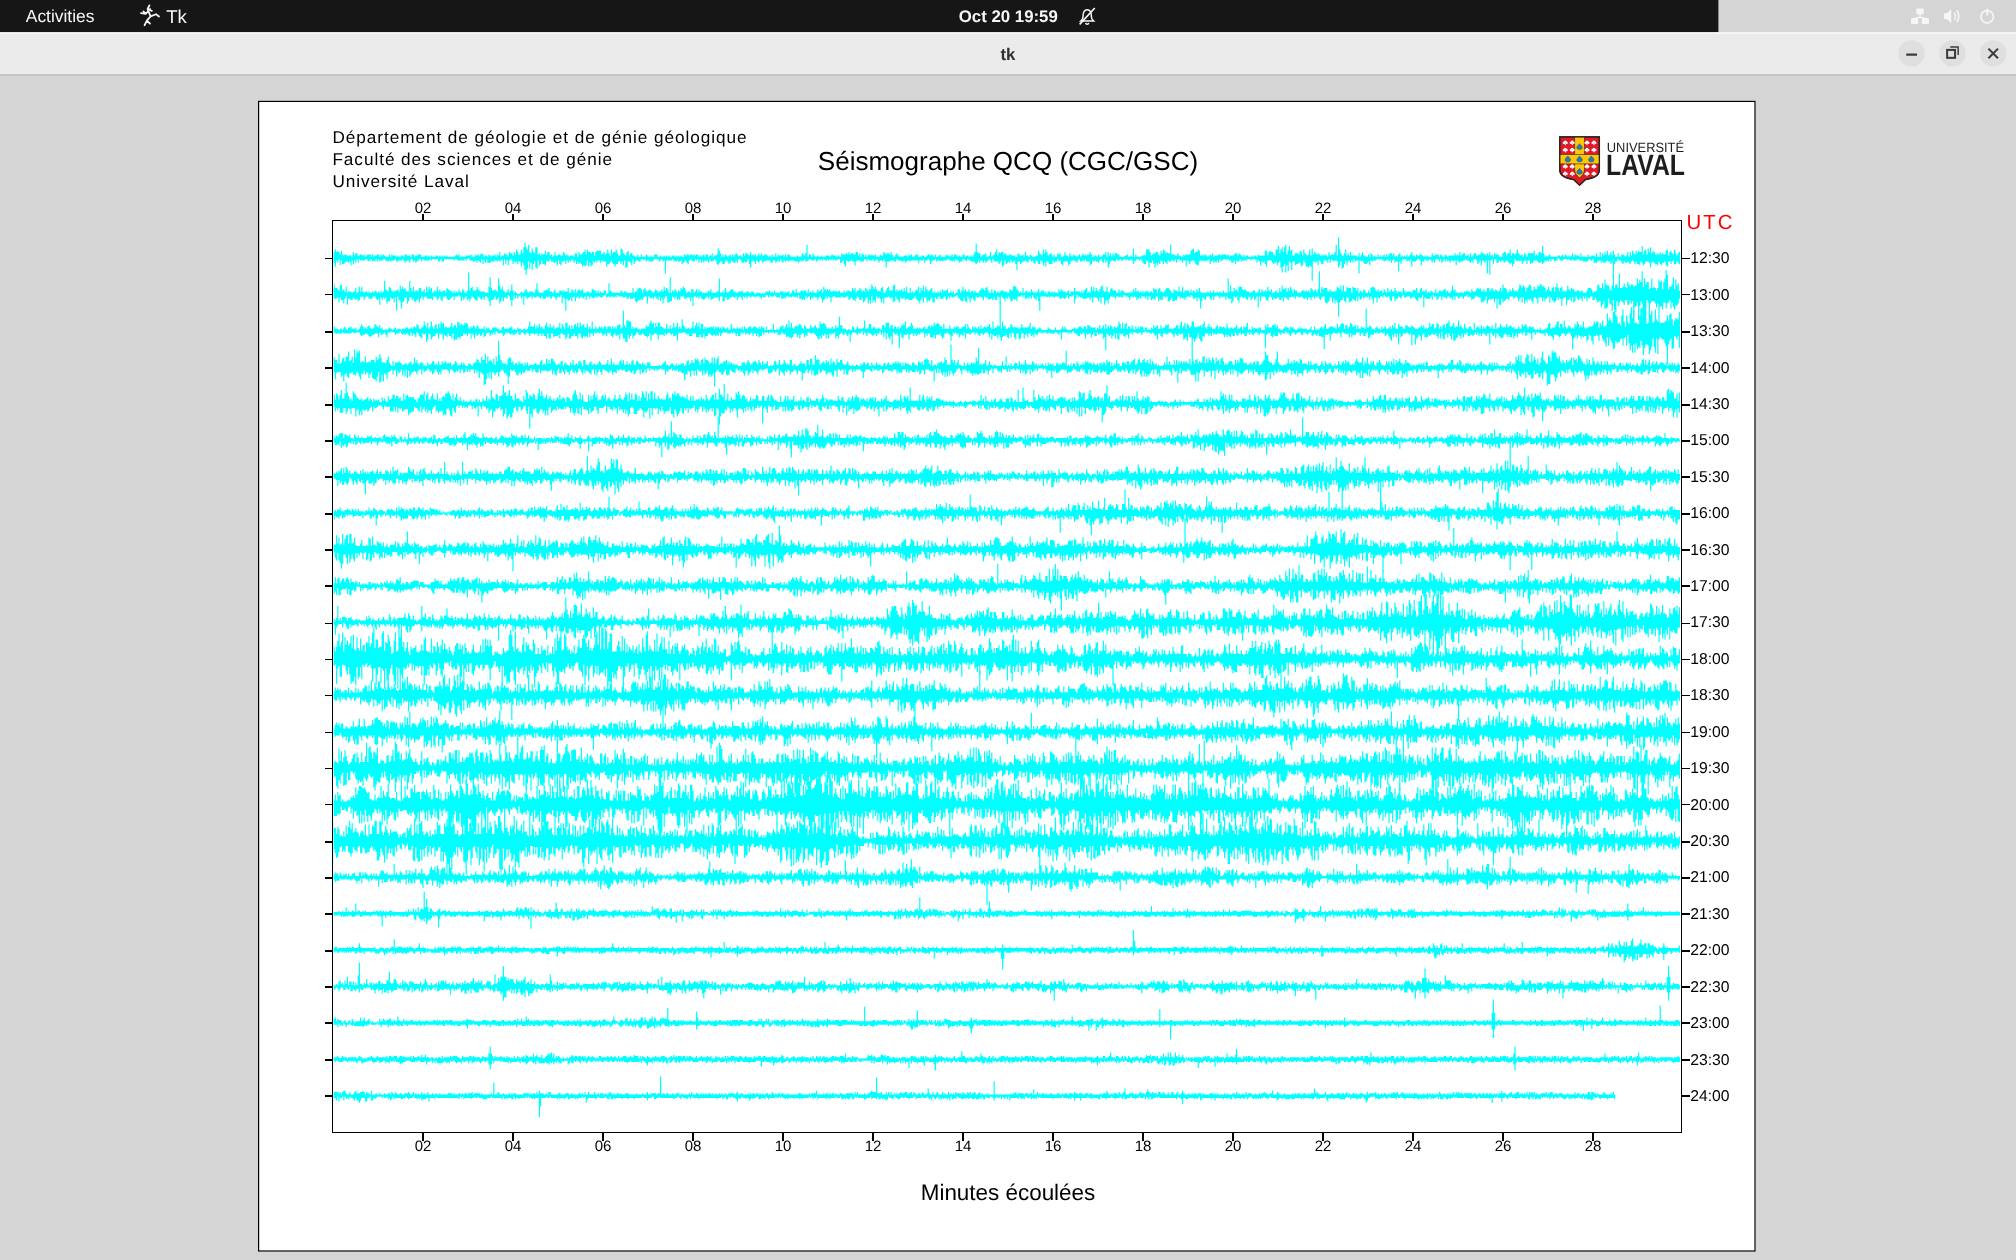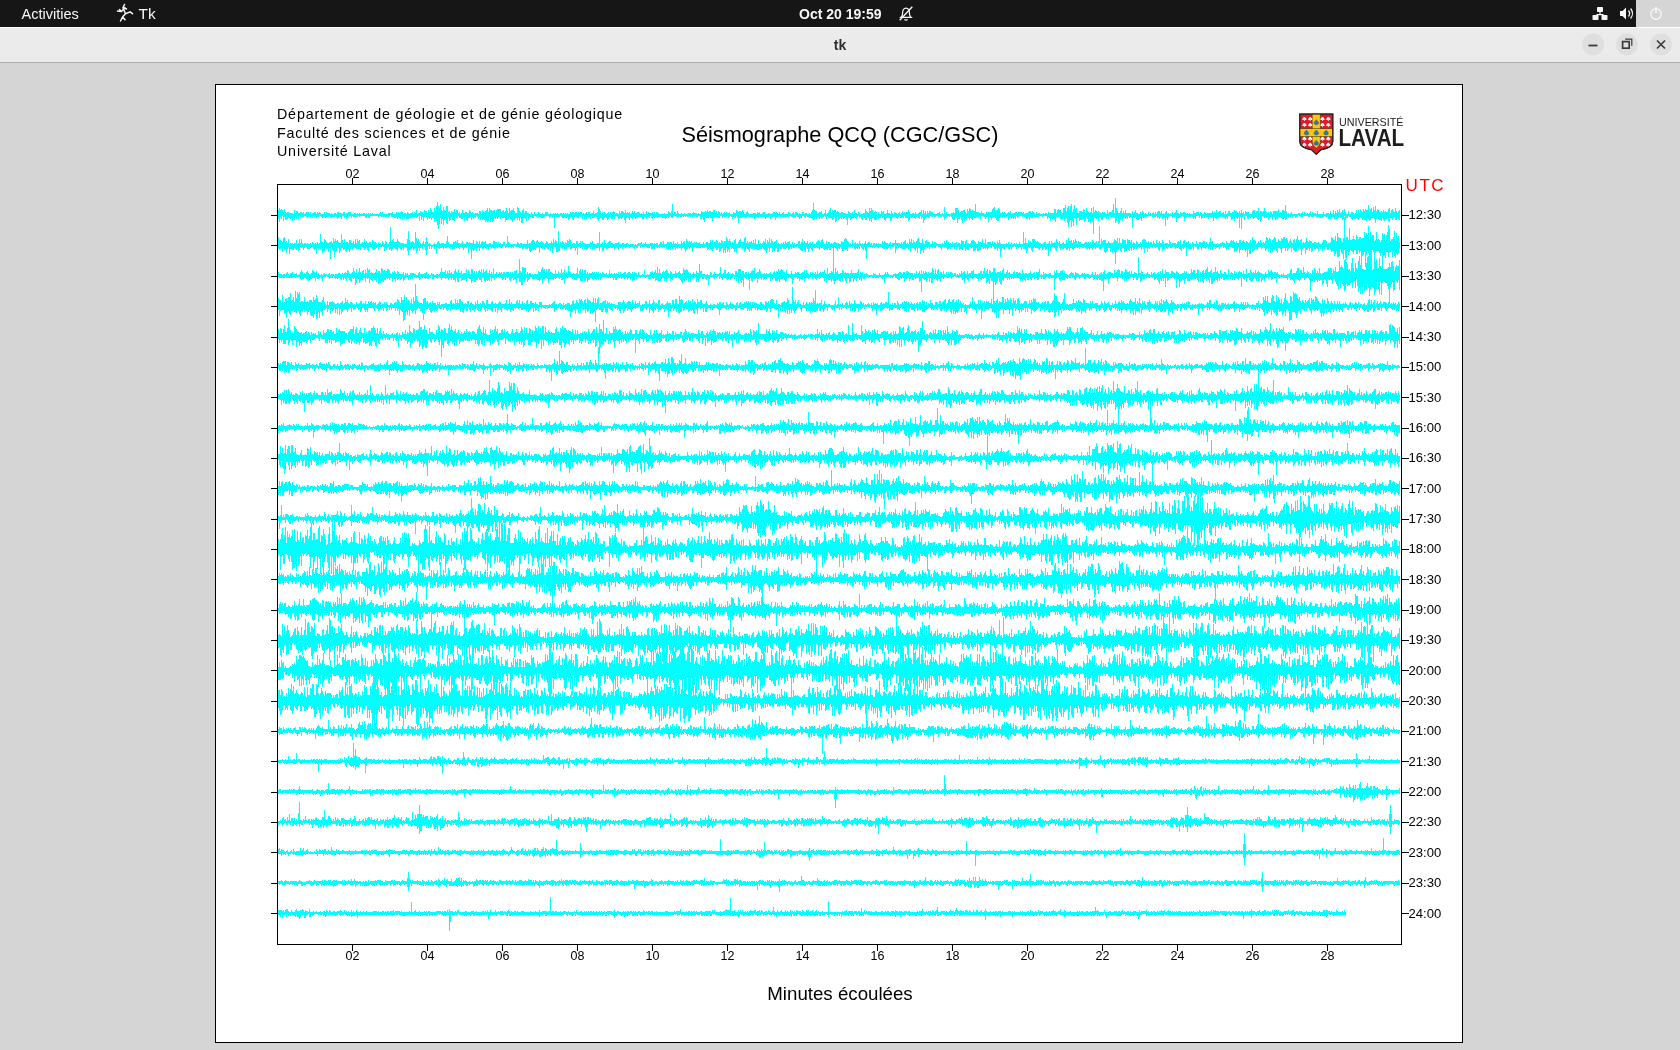--- a/index.html
+++ b/index.html
@@ -1,14 +1,14 @@
 <!DOCTYPE html>
 <html><head><meta charset="utf-8"><style>
 html,body{margin:0;padding:0;width:1680px;height:1050px;overflow:hidden;background:#d5d5d5;font-family:"Liberation Sans",sans-serif}
-#topbar{position:absolute;left:0;top:0;width:1636px;height:27px;background:#161616}
+#topbar{position:absolute;left:0;top:0;width:1432px;height:27px;background:#161616}
 #titlebar{position:absolute;left:0;top:27px;width:1680px;height:36px;background:#ebebeb;border-top:1px solid #fff;border-bottom:1px solid #aeaeae;box-sizing:border-box}
 #titlebar .t{position:absolute;left:0;top:9px;width:100%;text-align:center;font-weight:bold;font-size:14px;color:#2f2f2f}
 #content{position:absolute;left:0;top:64px;width:1680px;height:986px;background:#d5d5d5}
 #canvas{position:absolute;left:215px;top:84px;width:1246px;height:957px;background:#fff;border:1px solid #000}
 svg text{font-family:"Liberation Sans",sans-serif}
 </style></head>
 <body>
 <div id="topbar">
     <svg width="1680" height="27" style="position:absolute;left:0;top:0">
 <g fill="#f6f6f6">

